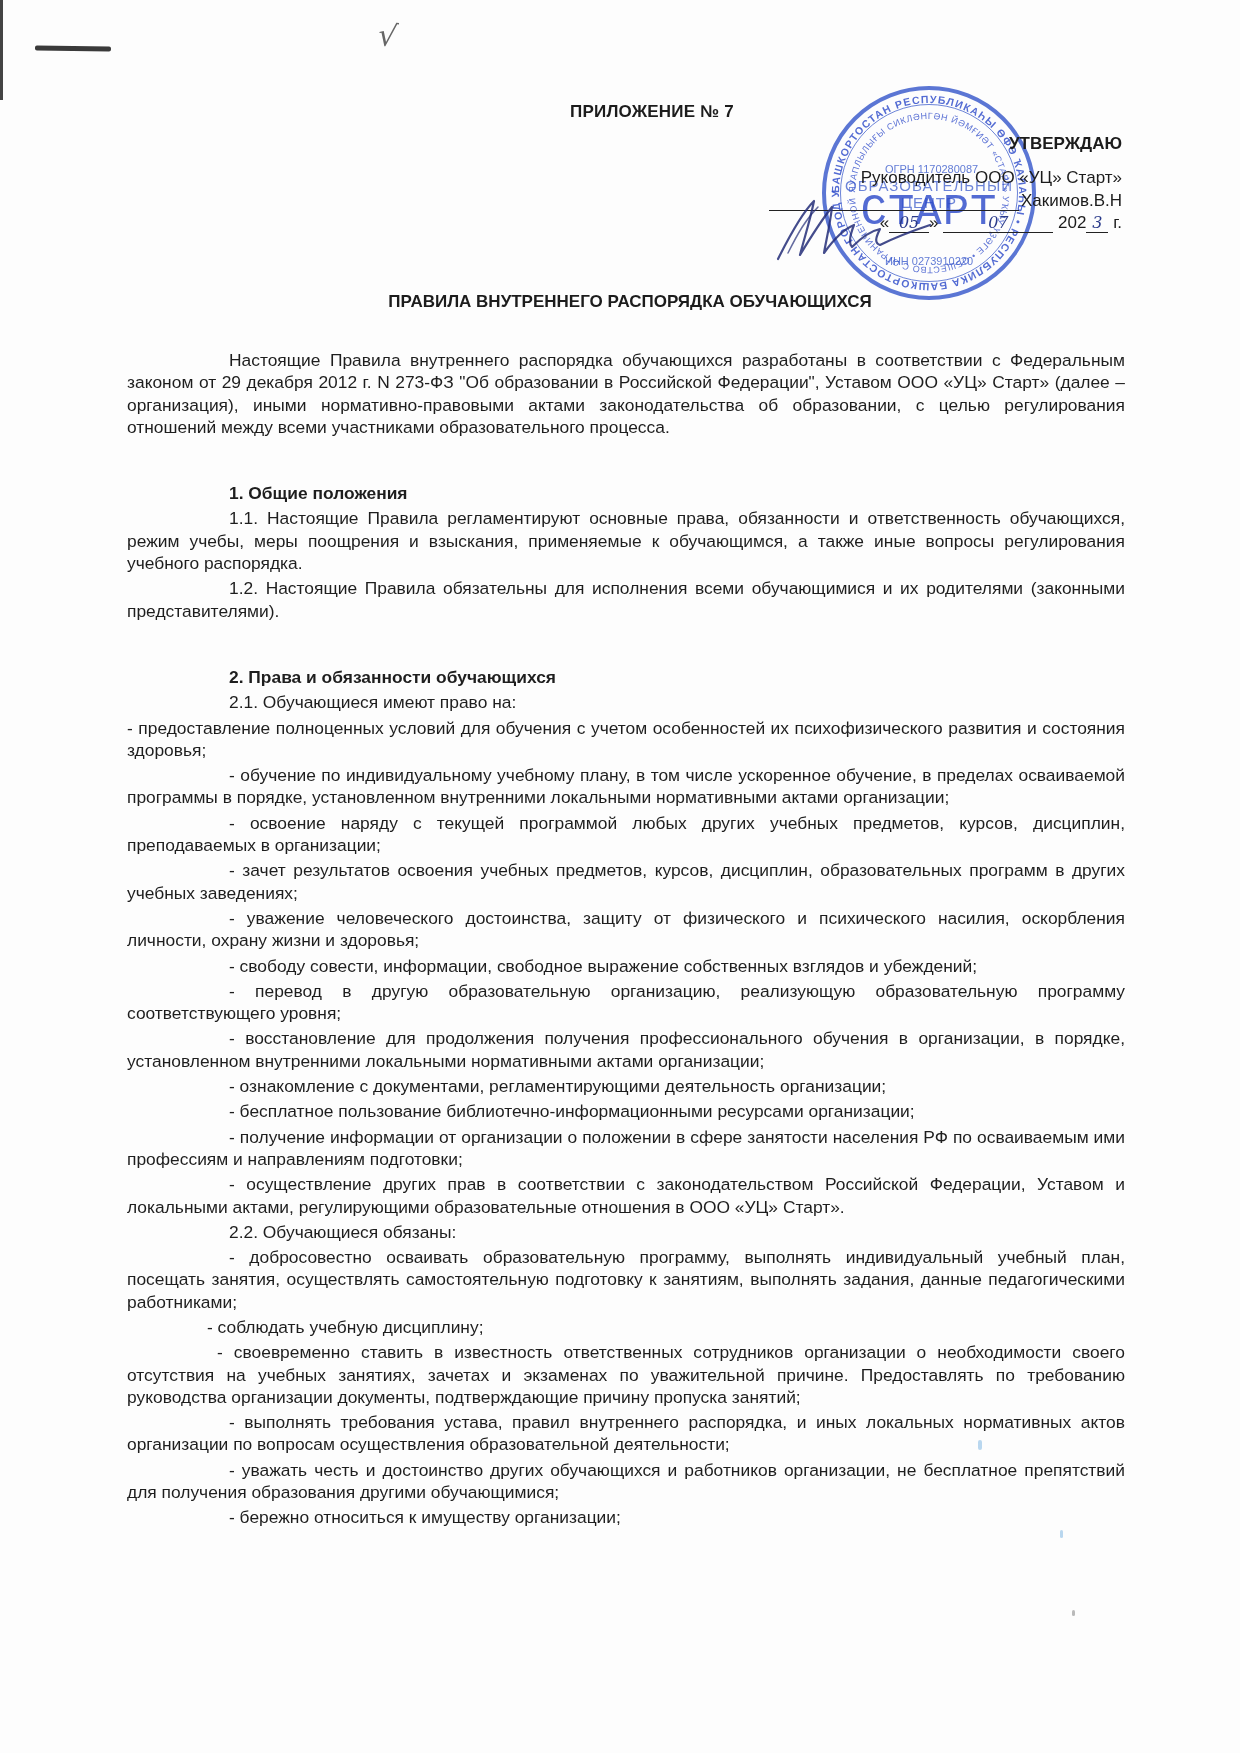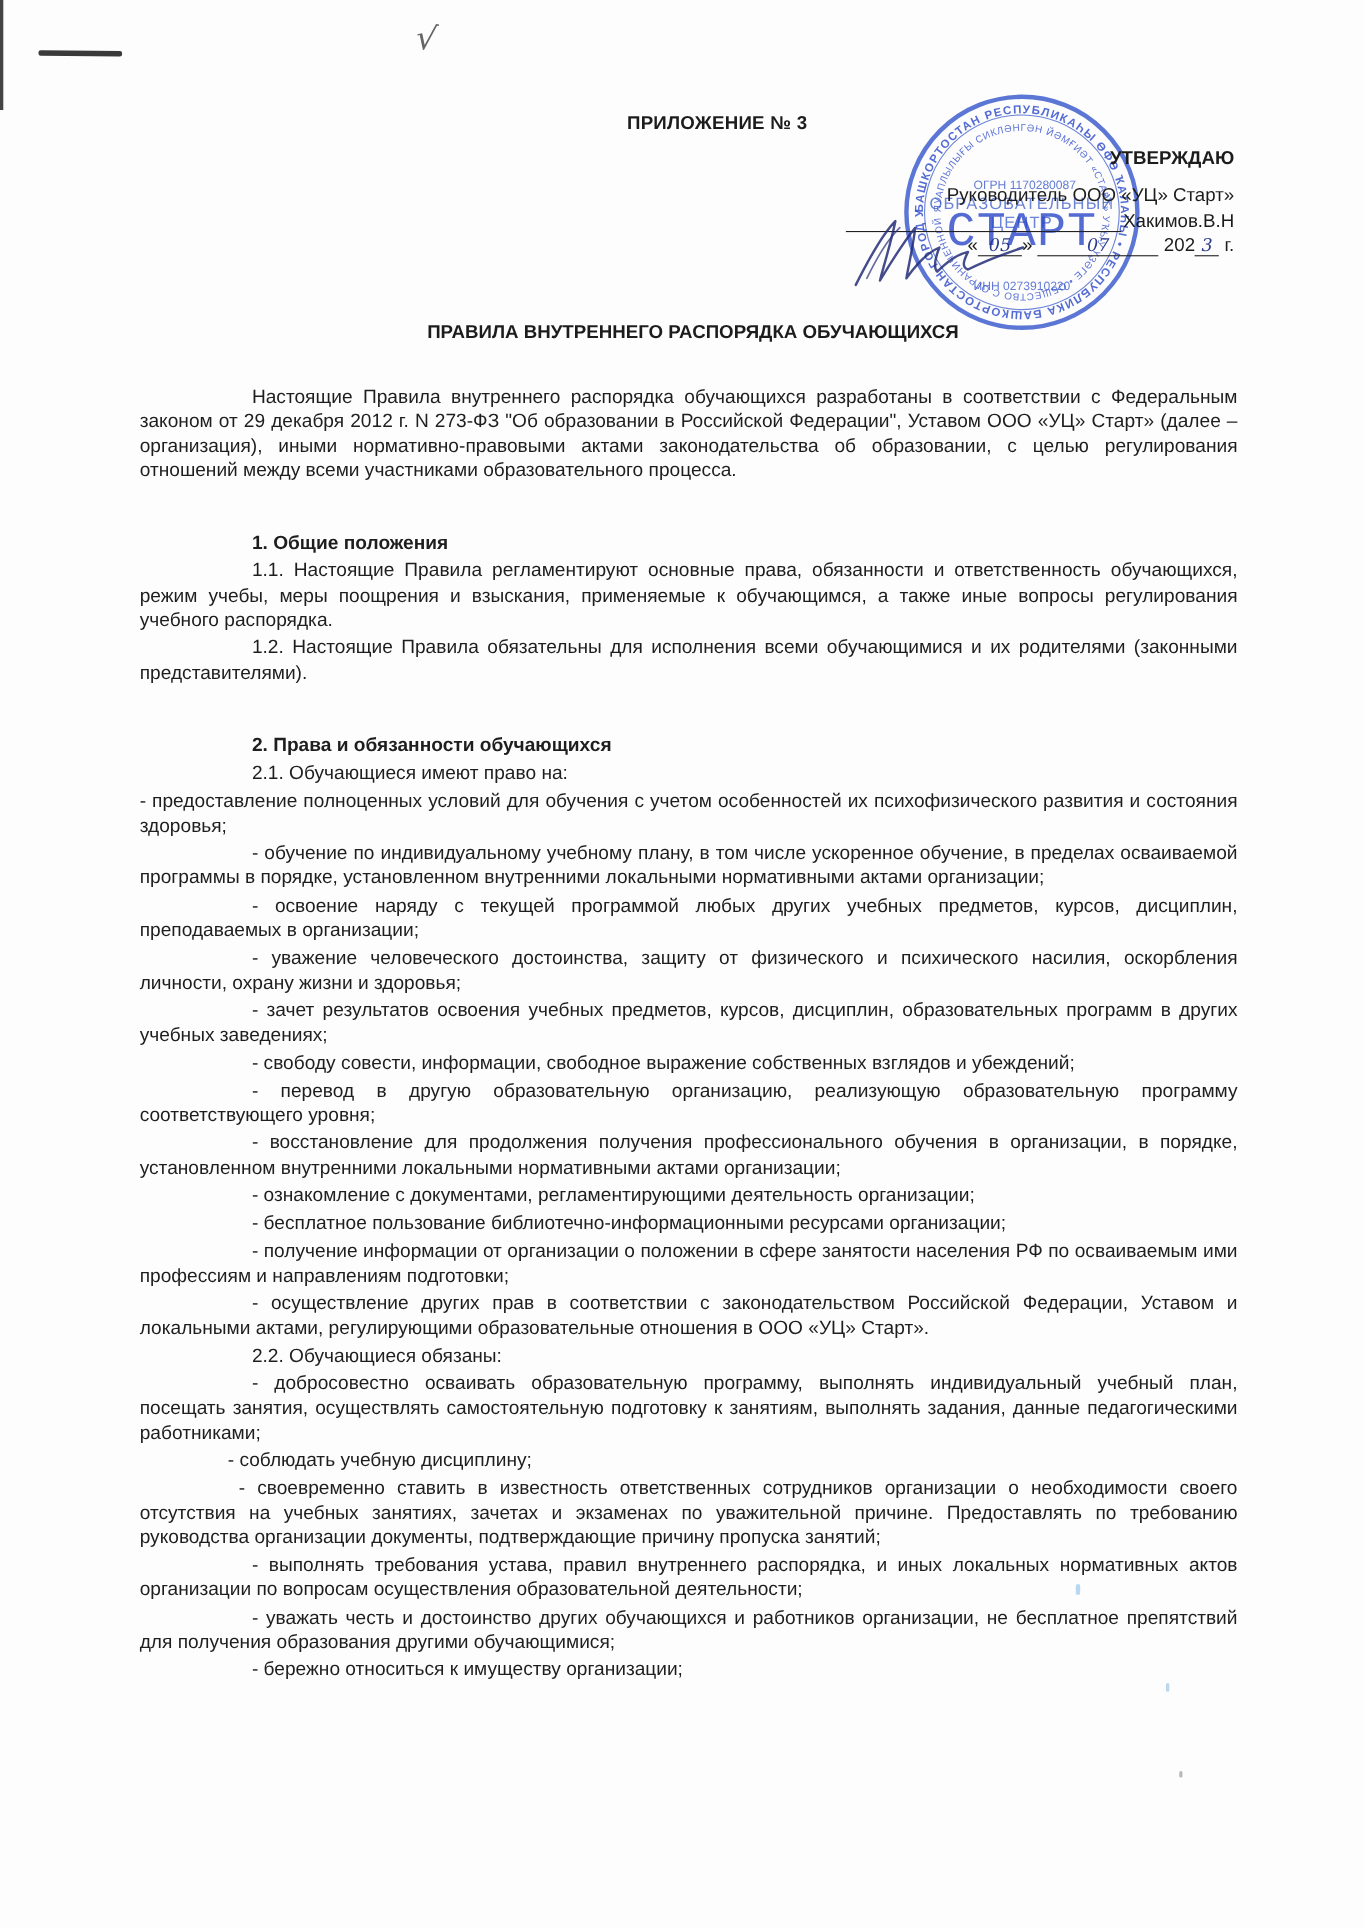--- a/index.html
+++ b/index.html
@@ -196,21 +196,21 @@
   </style>
 </head>
 <body>
 
 <div class="page">
 
   <div class="left-border"></div>
   <div class="scan-dash"></div>
   <div class="checkmark">√</div>
 
-  <div class="appendix-title">ПРИЛОЖЕНИЕ № 3</div>
+  <div class="appendix-title">ПРИЛОЖЕНИЕ № 7</div>
 
   <div class="stamp">
     <svg class="stamp-ring-text" viewBox="0 0 206 206">
       <defs>
         <path id="outerRing" d="M103,103 m-90,0 a90,90 0 1,1 180,0 a90,90 0 1,1 -180,0"></path>
         <path id="innerRing" d="M103,103 m-74,0 a74,74 0 1,1 148,0 a74,74 0 1,1 -148,0"></path>
       </defs>
       <text font-size="10.5" font-weight="bold" fill="rgba(40,70,200,0.8)" font-family="Liberation Sans, sans-serif" letter-spacing="1.2">
         <textPath href="#outerRing">БАШКОРТОСТАН РЕСПУБЛИКАҺЫ ӨФӨ ҠАЛАҺЫ • РЕСПУБЛИКА БАШКОРТОСТАН ГОРОД УФА •</textPath>
       </text>
@@ -251,22 +251,22 @@
 
     <p class="heading second">1. Общие положения</p>
     <p>1.1. Настоящие Правила регламентируют основные права, обязанности и ответственность обучающихся, режим учебы, меры поощрения и взыскания, применяемые к обучающимся, а также иные вопросы регулирования учебного распорядка.</p>
     <p>1.2. Настоящие Правила обязательны для исполнения всеми обучающимися и их родителями (законными представителями).</p>
 
     <p class="heading second">2. Права и обязанности обучающихся</p>
     <p>2.1. Обучающиеся имеют право на:</p>
     <p class="noindent">- предоставление полноценных условий для обучения с учетом особенностей их психофизического развития и состояния здоровья;</p>
     <p>- обучение по индивидуальному учебному плану, в том числе ускоренное обучение, в пределах осваиваемой программы в порядке, установленном внутренними локальными нормативными актами организации;</p>
     <p>- освоение наряду с текущей программой любых других учебных предметов, курсов, дисциплин, преподаваемых в организации;</p>
+    <p>- зачет результатов освоения учебных предметов, курсов, дисциплин, образовательных программ в других учебных заведениях;</p>
     <p>- уважение человеческого достоинства, защиту от физического и психического насилия, оскорбления личности, охрану жизни и здоровья;</p>
-    <p>- зачет результатов освоения учебных предметов, курсов, дисциплин, образовательных программ в других учебных заведениях;</p>
     <p>- свободу совести, информации, свободное выражение собственных взглядов и убеждений;</p>
     <p>- перевод в другую образовательную организацию, реализующую образовательную программу соответствующего уровня;</p>
     <p>- восстановление для продолжения получения профессионального обучения в организации, в порядке, установленном внутренними локальными нормативными актами организации;</p>
     <p>- ознакомление с документами, регламентирующими деятельность организации;</p>
     <p>- бесплатное пользование библиотечно-информационными ресурсами организации;</p>
     <p>- получение информации от организации о положении в сфере занятости населения РФ по осваиваемым ими профессиям и направлениям подготовки;</p>
     <p>- осуществление других прав в соответствии с законодательством Российской Федерации, Уставом и локальными актами, регулирующими образовательные отношения в ООО «УЦ» Старт».</p>
 
     <p>2.2. Обучающиеся обязаны:</p>
     <p>- добросовестно осваивать образовательную программу, выполнять индивидуальный учебный план, посещать занятия, осуществлять самостоятельную подготовку к занятиям, выполнять задания, данные педагогическими работниками;</p>

